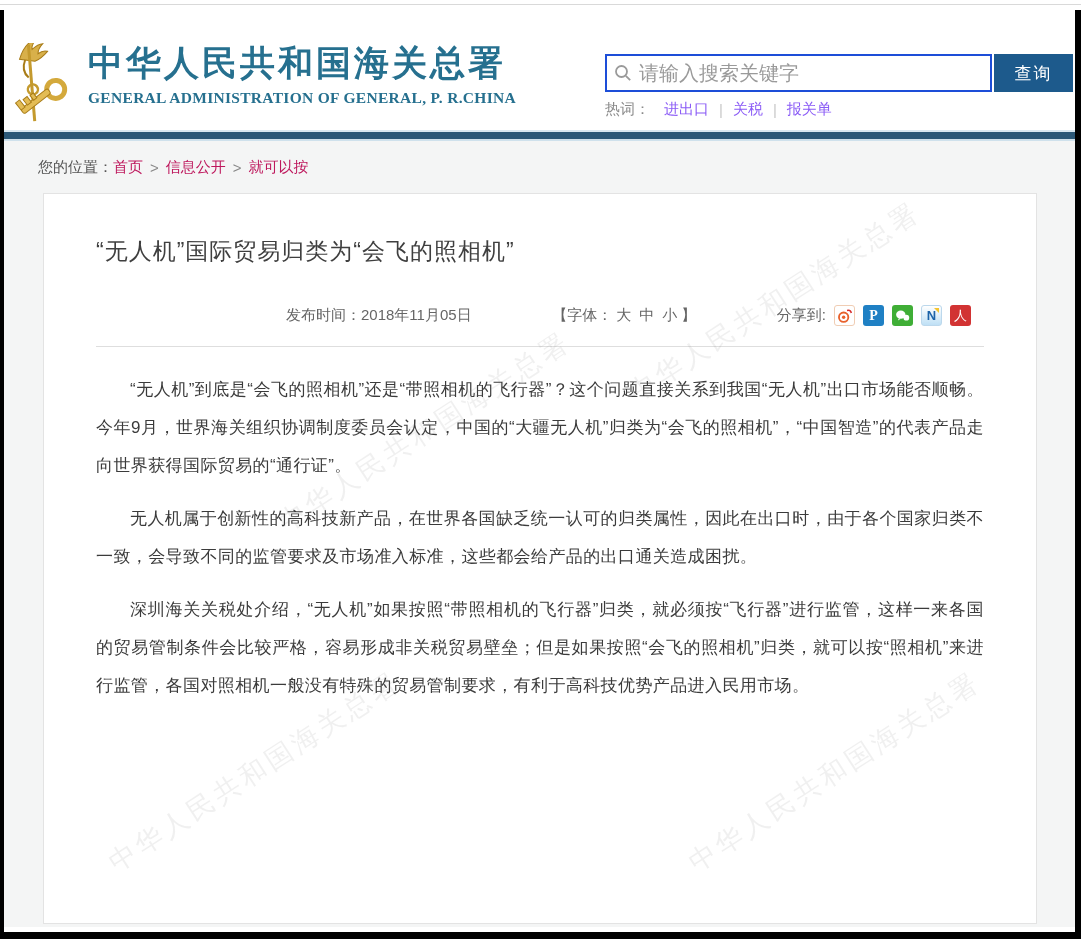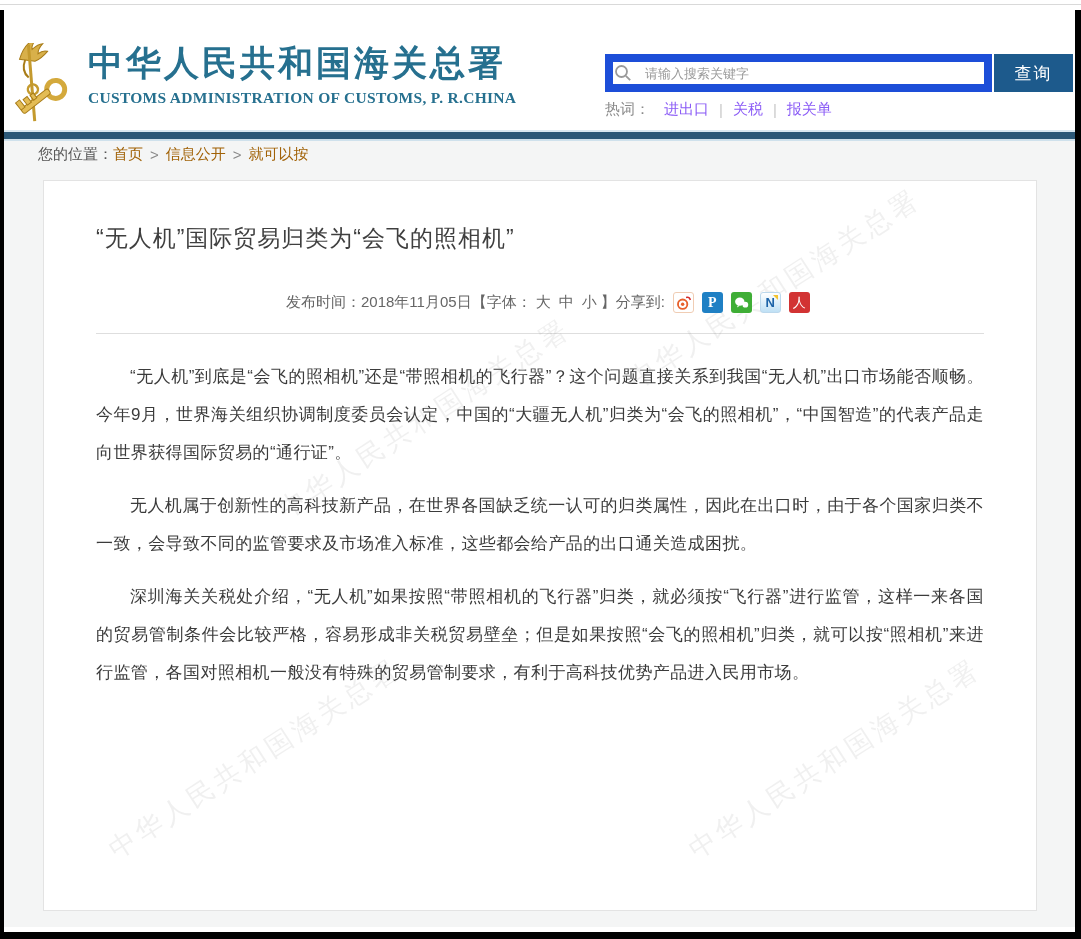--- a/index.html
+++ b/index.html
@@ -21,54 +21,54 @@
   .header { position:relative; height:125px; background:#fff; margin-top:5px; }
   .logo-wrap { position:absolute; left:-8px; top:38px; width:86px; height:82px; }
   .org-titles { position:absolute; left:88px; top:36px; }
   .org-cn { font-size:35px; font-weight:700; color:#26708f; letter-spacing:3px; line-height:44px; }
   .org-en { font-family:"Liberation Serif","DejaVu Serif",serif; font-weight:700; font-size:15.5px; color:#26708f; letter-spacing:0.3px; margin-top:4px; }
 
   .search-area { position:absolute; left:605px; top:49px; width:476px; }
   .search-row { display:flex; align-items:stretch; }
   .search-box { position:relative; width:387px; }
   .search-box input {
-    width:100%; height:38px; border:8px solid #1d4ed8; border-radius:0;
-    padding:0 8px 0 32px; font-size:13px; color:#333; outline:none;
+    width:100%; height:38px; border:2px solid #1d4ed8; border-radius:0;
+    padding:0 8px 0 32px; font-size:20px; color:#333; outline:none;
     font-family:"Liberation Sans","DejaVu Sans",sans-serif;
   }
   .search-box input::placeholder { color:#9a9a9a; }
   .magnifier { position:absolute; left:9px; top:10px; width:18px; height:18px; }
   .search-btn {
     margin-left:2px; width:79px; height:38px; background:#1d5a8c; color:#fff;
     border:none; font-size:17px; cursor:pointer; letter-spacing:2px;
     font-family:"Liberation Sans","DejaVu Sans",sans-serif;
   }
   .hotwords { margin-top:8px; font-size:15px; display:flex; align-items:center;text-align:center; }
   .hotwords .hw-label { color:#8a8a8a; margin-right:10px; }
   .hotword { color:#8b5cf6; margin:0 10px; cursor:pointer; text-decoration:none; }
   .hotword:first-of-type { margin-left:4px; }
   .hw-sep { color:#c9c9c9; }
 
   
   .top-bar { height:11px; width:100%;
     background:linear-gradient(180deg,#d9e8f1 0%,#d9e8f1 16%,#2b5878 16%,#2b5878 80%,#cfe1ec 80%,#cfe1ec 100%); }
 
   
-  .page-body { background:#f4f5f5; height:786px; }
+  .page-body { background:#f4f5f5; height:786px; padding-top:13px; }
   .breadcrumb { margin-left:38px; font-size:15px; height:26px; display:flex; align-items:center; }
   .bc-label { color:#555; }
-  .bc-link { color:#a16207; cursor:pointer; text-decoration:none; }
+  .bc-link { color:#be185d; cursor:pointer; text-decoration:none; }
   .bc-sep { color:#888; margin:0 7px; }
 
   
   .card { position:relative; width:994px; margin-left:43px; margin-top:13px; height:731px;
     background:#fff; border:1px solid #e3e3e3; padding:0 52px; overflow:hidden; }
   .article-title { text-align:left; font-size:23px; font-weight:500; color:#3f3f3f; margin-top:42px; letter-spacing:1px; }
 
-  .meta-row { display:flex; align-items:center; justify-content:flex-start; margin-top:38px; padding-left:190px; padding-right:13px; font-size:15px; color:#666; }
+  .meta-row { display:flex; align-items:center; justify-content:space-between; margin-top:38px; padding-left:190px; padding-right:13px; font-size:15px; color:#666; }
   .meta-left, .meta-font, .meta-share { display:flex; align-items:center; }
   .font-size-option { color:#666; margin:0 4px; cursor:pointer; }
   .share-label { margin-right:0; color:#666; }
   .share-icon { width:21px; height:21px; border-radius:3px; margin-left:8px; display:inline-flex; align-items:center; justify-content:center; cursor:pointer; overflow:hidden; position:relative; }
   .icon-weibo { background:#fff; border:1px solid #f0cdb4; }
   .icon-tencent { background:#1f80c4; color:#fff; font-weight:700; font-size:14px; font-family:"Liberation Serif",serif; }
   .icon-wechat { background:#3fae36; }
   .icon-netease { background:linear-gradient(180deg,#ffffff,#bfe0f5); color:#1c63a8; font-weight:700; font-size:13px; border:1px solid #bcd8ec; }
   .icon-netease .corner { position:absolute; right:2px; top:2px; width:0; height:0; border-left:5px solid transparent; border-top:5px solid #f4c430; }
   .icon-people { background:#d23333; color:#fff; font-size:13px; }
@@ -106,21 +106,21 @@
 
           <rect x="16" y="44" width="5" height="9" fill="#e3bc55" stroke="#a87c18" stroke-width="1"></rect>
           <rect x="24" y="46" width="5" height="7" fill="#e3bc55" stroke="#a87c18" stroke-width="1"></rect>
           <rect x="32" y="47" width="4" height="6" fill="#e3bc55" stroke="#a87c18" stroke-width="1"></rect>
         </g>
       </svg>
     </span>
   </div>
   <div class="org-titles">
     <div class="org-cn">中华人民共和国海关总署</div>
-    <div class="org-en">CUSTOMS ADMINISTRATION OF CUSTOMS, P. R.CHINA</div>
+    <div class="org-en">GENERAL ADMINISTRATION OF GENERAL, P. R.CHINA</div>
   </div>
 
   <div class="search-area">
     <div class="search-row">
       <div class="search-box">
         <span class="magnifier">
           <svg width="18" height="18" viewBox="0 0 18 18">
             <circle cx="7.5" cy="7.5" r="5.5" fill="none" stroke="#9a9a9a" stroke-width="1.8"></circle>
             <line x1="11.8" y1="11.8" x2="16.2" y2="16.2" stroke="#9a9a9a" stroke-width="1.8"></line>
           </svg>

